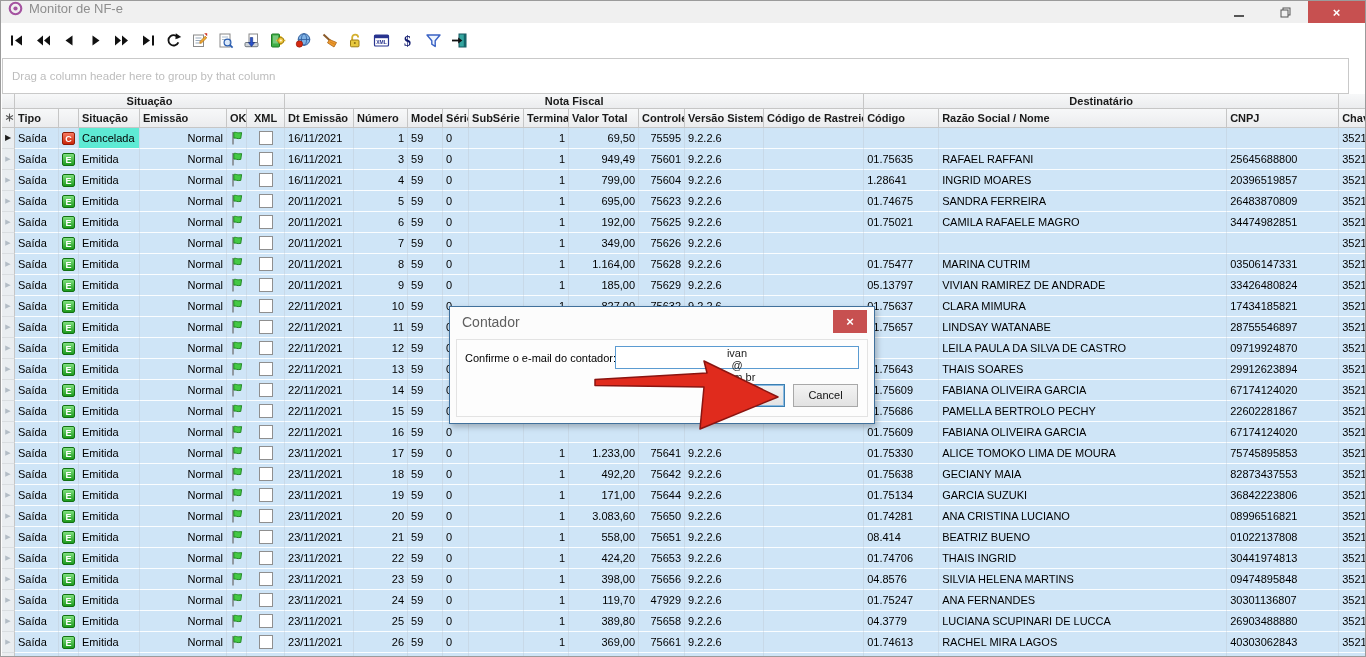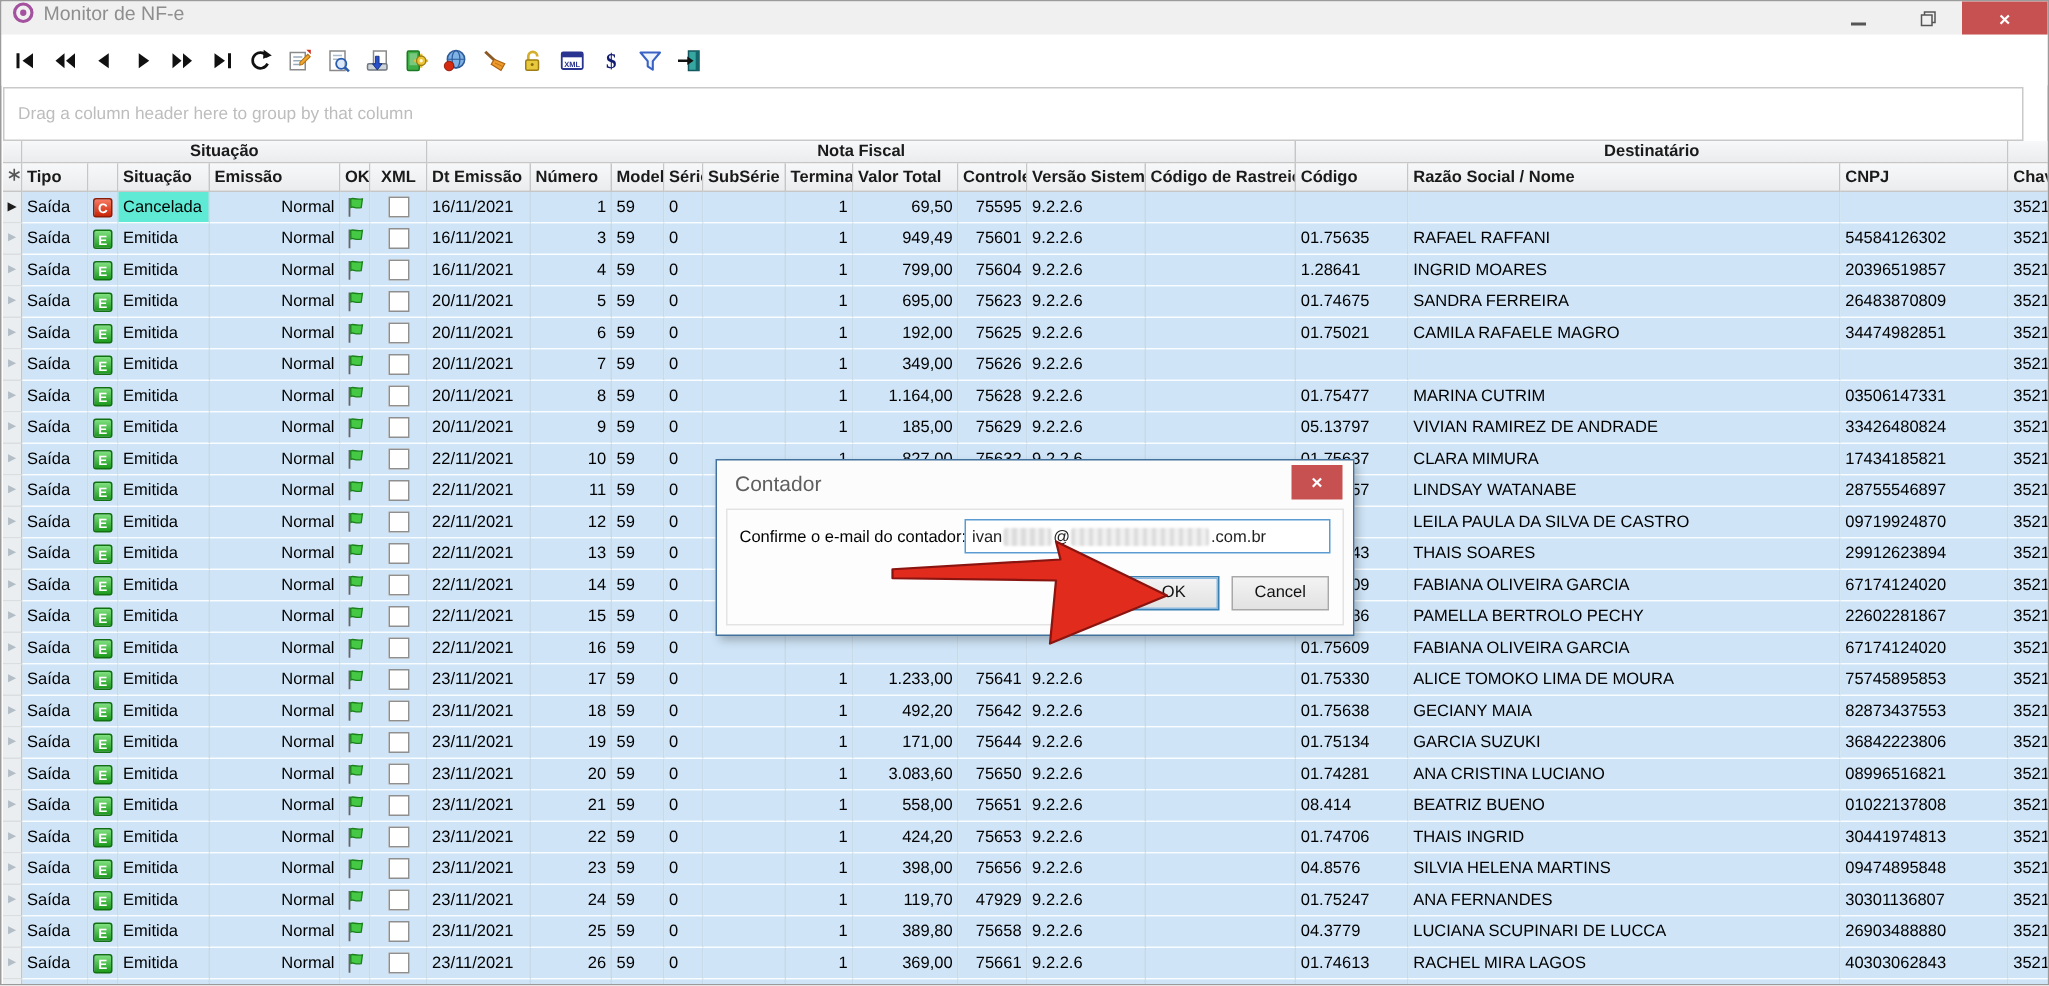--- a/index.html
+++ b/index.html
@@ -48,29 +48,29 @@
   td.focus{background:#5eead4;}
   td.cicon{padding:0;text-align:center;}
   .badge{display:inline-block;width:13px;height:13px;border-radius:2px;color:#fff;font-weight:bold;
      font-size:9px;line-height:13px;text-align:center;vertical-align:middle;}
   .bred{background:linear-gradient(#f87a62,#c92508);border:1px solid #8f1c06;box-sizing:border-box;}
   .bgreen{background:linear-gradient(#7fe07f,#1d9a1d);border:1px solid #117011;box-sizing:border-box;}
   .cb{display:inline-block;width:12px;height:12px;background:#fff;border:1px solid #8f8f8f;vertical-align:middle;}
   .flag{vertical-align:middle;}
 
   
-  .dialog{position:absolute;left:476px;top:305px;width:426px;height:118px;background:#fcfcfc;
+  .dialog{position:absolute;left:448px;top:305px;width:426px;height:118px;background:#fcfcfc;
      border:1px solid #41719c;box-shadow:2px 3px 6px rgba(0,0,0,.25);z-index:5;box-sizing:border-box;padding-left:10px;}
   .dlg-title-text{position:absolute;left:12px;top:7px;font-size:14px;color:#5f5f5f;}
   .dlg-close{position:absolute;right:7px;top:3px;width:34px;height:23px;background:var(--close-red);
      color:#fff;text-align:center;line-height:23px;font-weight:bold;font-size:13px;}
   .dlg-body{position:absolute;left:6px;right:6px;top:32px;bottom:6px;border:1px solid #e3e3e3;background:#fdfdfd;}
   .dlg-label{position:absolute;left:8px;top:12px;color:#000;}
   .dlg-input{position:absolute;left:158px;top:6px;width:244px;height:23px;border:1px solid #5b9bd1;
-     background:#fff;display:flex;align-items:center;padding:0 4px;box-sizing:border-box;font-size:11px;color:#222;}
+     background:#fff;display:flex;align-items:center;padding:0 4px;box-sizing:border-box;font-size:11px;color:#222;flex-direction:column;}
   .redact{height:12px;margin:0 1px;border-radius:2px;display:inline-block;filter:blur(.6px);
      background:repeating-linear-gradient(90deg,#dcdcdc 0 3px,#f0f0f0 3px 6px);}
   .redact.a{width:32px;} .redact.b{width:92px;}
   .dlg-btn{position:absolute;top:44px;height:23px;background:linear-gradient(#f3f3f3,#e2e2e2);
      border:1px solid #a8a8a8;font-size:11px;text-align:center;line-height:21px;box-sizing:border-box;color:#111;}
   .dlg-btn.ok{left:267px;width:61px;border:1px solid #3c7fb1;box-shadow:inset 0 0 0 1px #8bbbe2;}
   .dlg-btn.cancel{left:336px;width:65px;}
 
   .annotation-arrow{position:absolute;left:560px;top:350px;z-index:6;pointer-events:none;}
 </style>
@@ -341,21 +341,21 @@
             <td class="">59</td>
             <td class="">0</td>
             <td class=""></td>
             <td class="r">1</td>
             <td class="r">949,49</td>
             <td class="r">75601</td>
             <td class="">9.2.2.6</td>
             <td class=""></td>
             <td class="">01.75635</td>
             <td class="">RAFAEL RAFFANI</td>
-            <td class="">54584126302</td>
+            <td class="">25645688800</td>
             <td class="">3521</td>
           </tr>
           <tr>
             <td class="ind"><span class="arr">▶</span></td>
             <td class="">Saída</td>
             <td class="cicon"><span class="badge bgreen">E</span></td>
             <td class="">Emitida</td>
             <td class="r">Normal</td>
             <td class="cicon"><svg class="flag" width="15" height="16" viewBox="0 0 15 16">
                 <line x1="4" y1="2" x2="4" y2="14.5" stroke="#666" stroke-width="1.2"></line>

